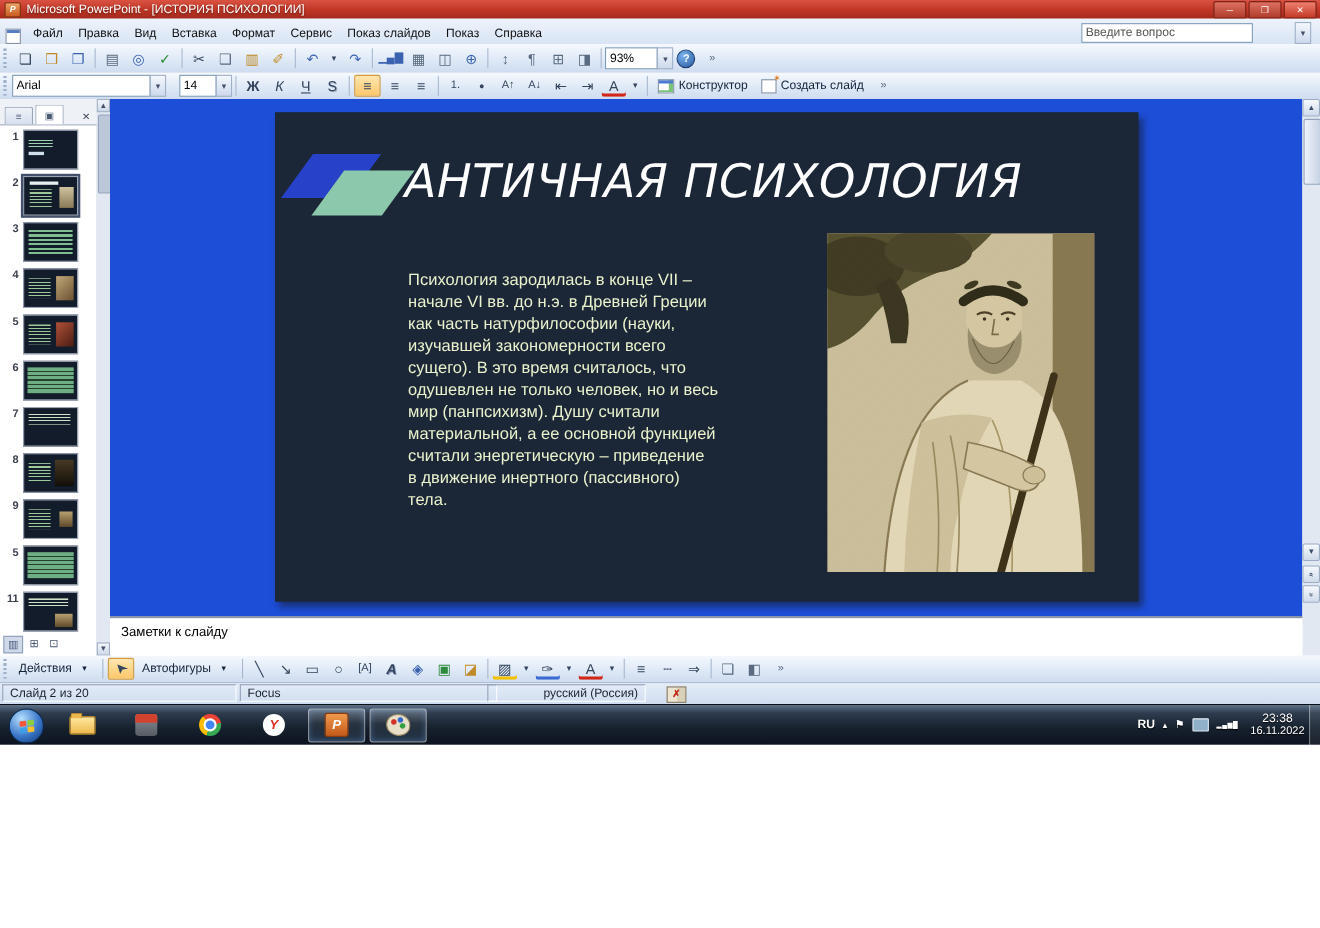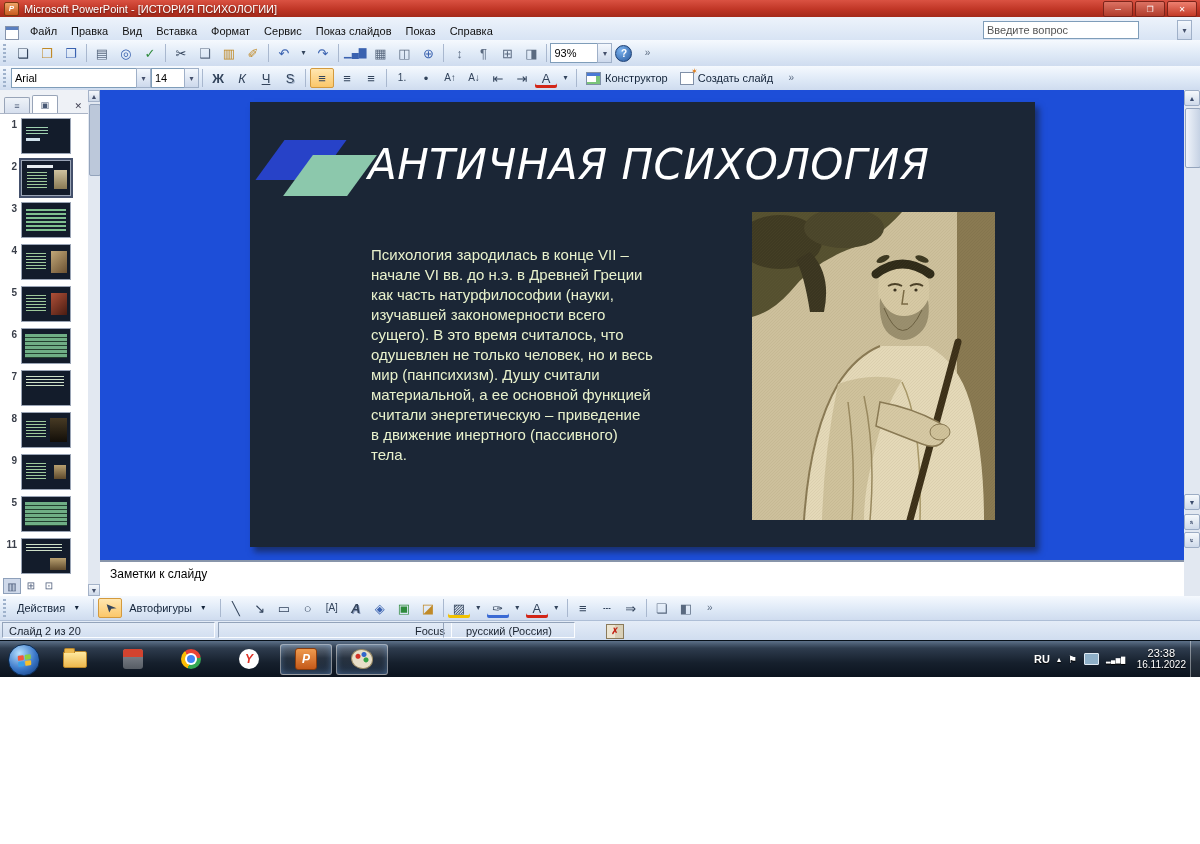--- a/index.html
+++ b/index.html
@@ -48,21 +48,21 @@
   .tbtn{min-width:20px;height:20px;padding:0 1px;margin:0 1px;border-radius:2px;flex:none;
     display:flex;align-items:center;justify-content:center;font-size:13px;line-height:1;}
   .tbtn.sm{font-size:10px;}
   .tbtn.xs{font-size:8px;min-width:11px;}
   .tbtn.act{background:linear-gradient(180deg,#ffe6b0,#fbc76a);border:1px solid #d39a3e;height:18px;}
   .c-amber{color:#c08a28;} .c-blue{color:#3a62b0;} .c-green{color:#2e8a3c;}
   .c-gray{color:#5a6a80;}
   .combo{display:flex;align-items:center;height:18px;background:#fff;border:1px solid #7f9db9;
     font-size:11px;color:#000;padding:0 3px;flex:none;}
   .combo .val{white-space:nowrap;overflow:hidden;}
-  .w-font{width:118px;} .w-size{width:26px;} .w-zoom{width:40px;}
+  .w-font{width:118px;} .w-size{width:26px;margin-left:12px;} .w-zoom{width:40px;}
   .ic-help{width:15px;height:15px;border-radius:50%;flex:none;margin:0 3px;
     background:radial-gradient(circle at 35% 30%,#7ab2ee,#2a5a9e);border:1px solid #1c3f74;
     color:#fff;font-size:10px;font-weight:bold;display:flex;align-items:center;justify-content:center;}
   .b{font-weight:bold;} .i{font-style:italic;} .u{text-decoration:underline;}
   .sh{text-shadow:1px 1px 0 #9fb0c8;}
   .cbar-r{box-shadow:inset 0 -3px 0 #d22618;}
   .cbar-y{box-shadow:inset 0 -3px 0 #f2c200;}
   .cbar-b{box-shadow:inset 0 -3px 0 #3a6ad4;}
   .txtbtn{display:flex;align-items:center;gap:4px;padding:0 6px;font-size:11px;color:#14243a;flex:none;}
   .ic-design{width:13px;height:11px;background:#fff;border:1px solid #8090a8;
@@ -159,22 +159,22 @@
   
   .notes{position:absolute;left:100px;top:560px;width:1084px;height:36px;background:#fff;
     border-top:2px solid #8895aa;box-sizing:border-box;font-size:12px;color:#000;padding:5px 10px;}
 
   
   .statusbar{position:absolute;left:0;top:620px;width:1200px;height:20px;
     background:linear-gradient(180deg,#e4ecf7,#cfdcef);border-top:1px solid #aebed6;font-size:11px;color:#1a2330;}
   .seg{position:absolute;top:1px;height:16px;line-height:16px;box-sizing:border-box;
     border:1px solid;border-color:#93a3ba #fbfdff #fbfdff #93a3ba;padding:0 6px;}
   .seg1{left:2px;width:213px;}
-  .seg2{left:218px;width:234px;text-align:right;}
-  .seg3{left:443px;width:132px;text-align:center;}
+  .seg2{left:218px;width:234px;text-align:left;}
+  .seg3{left:443px;width:144px;text-align:right;}
   .spellbook{position:absolute;left:606px;top:3px;width:16px;height:13px;
     background:linear-gradient(90deg,#ece5d2 50%,#d9d0b8 50%);border:1px solid #8a7a5a;
     display:flex;align-items:center;justify-content:center;}
   .spellbook span{color:#c22214;font-size:9px;font-weight:bold;line-height:1;}
 
   
   .taskbar{position:absolute;left:0;top:640px;width:1200px;height:36px;
     background:linear-gradient(180deg,#5c7088 0%,#2e3c4e 20%,#16202d 60%,#0b131e 100%);
     border-top:1px solid #071019;}
   .orb{position:absolute;left:8px;top:3px;width:30px;height:30px;border-radius:50%;

